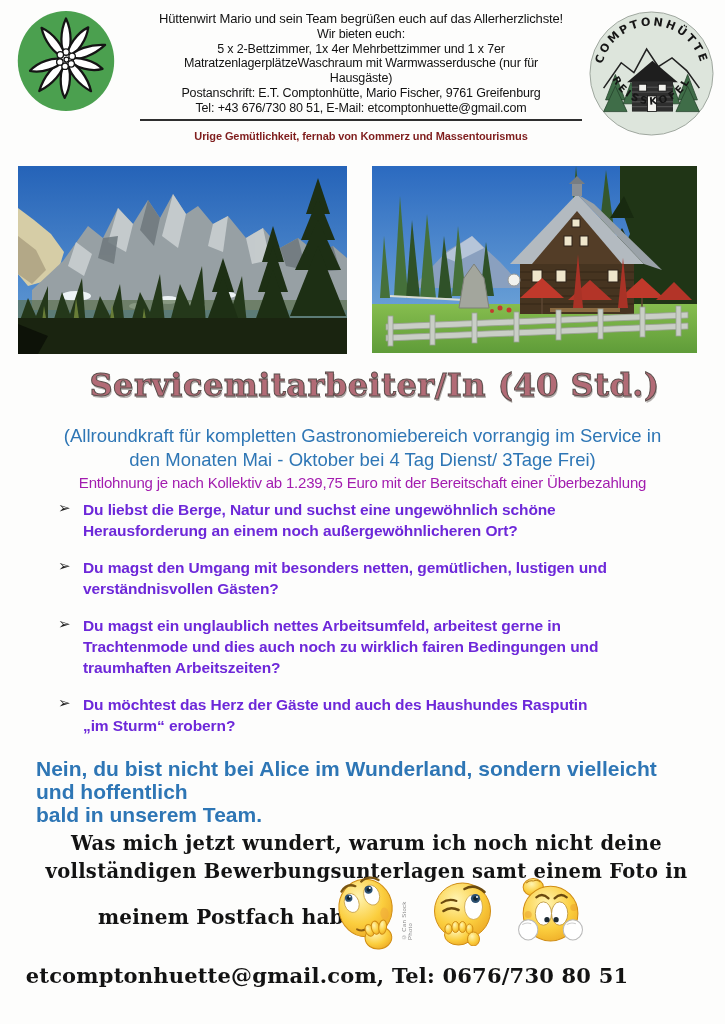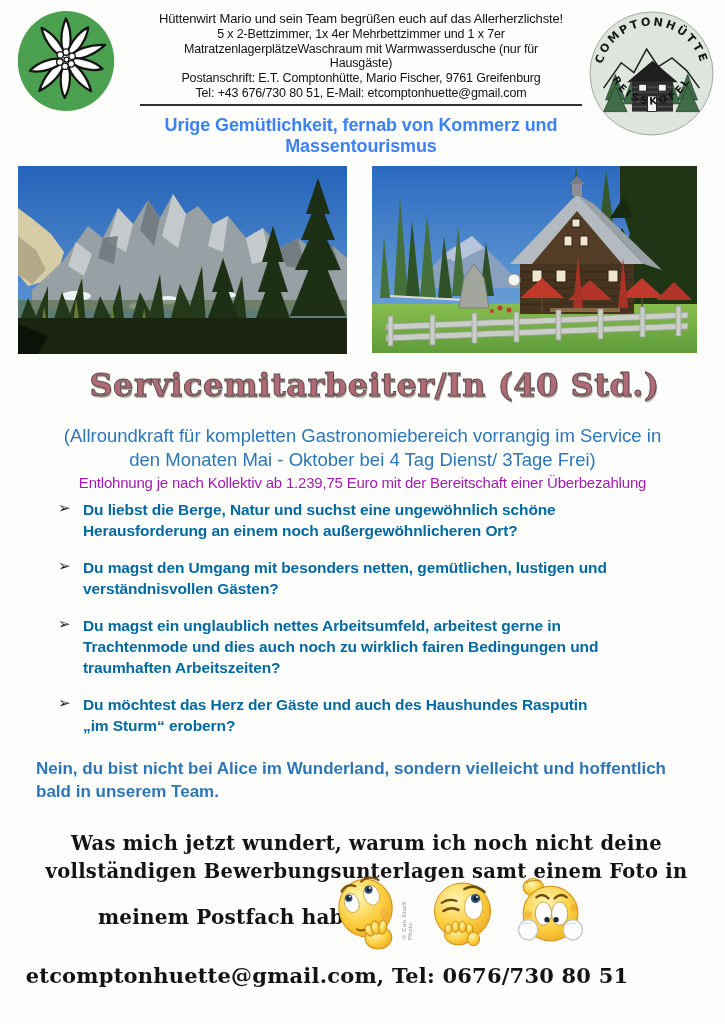--- a/index.html
+++ b/index.html
@@ -10,21 +10,21 @@
   }
   .abs { position:absolute; }
 
   
   .logo-left { left:14px; top:9px; width:104px; height:107px; }
   .logo-right { left:588px; top:10px; width:127px; height:127px; }
   .header-text { left:135px; top:12px; width:452px; text-align:center; }
   .hline { font-weight:400; font-size:12.5px; line-height:14.8px; letter-spacing:-0.15px; color:#121212; }
   .hline.first { font-size:13px; }
   .hdr-divider { width:442px; margin:3px auto 0; border-top:2px solid #2f2f2f; }
-  .tagline { margin-top:9px; font-weight:700; font-size:18px; letter-spacing:-0.1px; color:#3b82f6; }
+  .tagline { margin-top:9px; font-weight:700; font-size:11px; letter-spacing:-0.1px; color:#7f1d1d; }
 
   
   .photo-left  { left:18px;  top:166px; width:329px; height:188px; }
   .photo-right { left:372px; top:166px; width:325px; height:187px; }
   .photo-left svg, .photo-right svg { display:block; width:100%; height:100%; }
 
   
   .title {
     left:12px; top:366px; width:725px; text-align:center;
     font-family:"DejaVu Serif", serif; font-weight:700; font-size:32px;
@@ -33,25 +33,25 @@
   }
   .subtitle {
     left:0; top:424px; width:725px; text-align:center; white-space:pre-line;
     font-size:18.5px; line-height:24px; color:#2e76b5;
   }
   .payline { left:0; top:474px; width:725px; text-align:center; font-size:15px; letter-spacing:-0.2px; color:#a21caf; }
 
   .bullets { left:58px; top:499px; width:618px; list-style:none; }
   .bullets li { position:relative; padding-left:25px; margin-bottom:16px; }
   .bullet-marker { position:absolute; left:0; top:0; font-size:15px; color:#222; }
-  .bullet-text { font-weight:700; font-size:15.5px; line-height:21px; color:#0369a1; white-space:pre-line; letter-spacing:-0.1px; }
+  .bullet-text { font-weight:700; font-size:15.5px; line-height:21px; color:#6d28d9; white-space:pre-line; letter-spacing:-0.1px; }
 
   .blue-note {
     left:36px; top:757px; width:665px; white-space:pre-line;
-    font-size:17px; font-weight:600; line-height:23px; color:#2e76b5;
+    font-size:21px; font-weight:600; line-height:23px; color:#2e76b5;
   }
   .wonder {
     left:0; top:830px; width:725px; text-align:center; white-space:pre-line;
     font-family:"DejaVu Serif", serif; font-weight:700; font-size:19.5px;
     line-height:28px; color:#131313; letter-spacing:0.3px;padding-left:8px;
   }
   .postfach {
     left:98px; top:905px; font-family:"DejaVu Serif", serif; font-weight:700;
     font-size:20px; color:#131313; letter-spacing:0.2px;
   }
@@ -99,20 +99,21 @@
         <circle cx="-6.5" cy="3" r="3.4"></circle>
         <circle cx="-6" cy="-4.5" r="3.4"></circle>
         <circle cx="0.5" cy="0.5" r="2.6"></circle>
       </g>
     </g>
   </svg>
 </div>
 
 <div class="abs header-text">
   <div class="hline first">Hüttenwirt Mario und sein Team begrüßen euch auf das Allerherzlichste!</div>
+  <div class="hline">Wir bieten euch:</div>
   <div class="hline">5 x 2-Bettzimmer, 1x 4er Mehrbettzimmer und 1 x 7er</div>
   <div class="hline">MatratzenlagerplätzeWaschraum mit Warmwasserdusche (nur für</div>
   <div class="hline">Hausgäste)</div>
   <div class="hline">Postanschrift: E.T. Comptonhütte, Mario Fischer, 9761 Greifenburg</div>
   <div class="hline">Tel: +43 676/730 80 51, E-Mail: etcomptonhuette@gmail.com</div>
   <div class="hdr-divider"></div>
   <div class="tagline">Urige Gemütlichkeit, fernab von Kommerz und Massentourismus</div>
 </div>
 
 <div class="abs logo-right">

